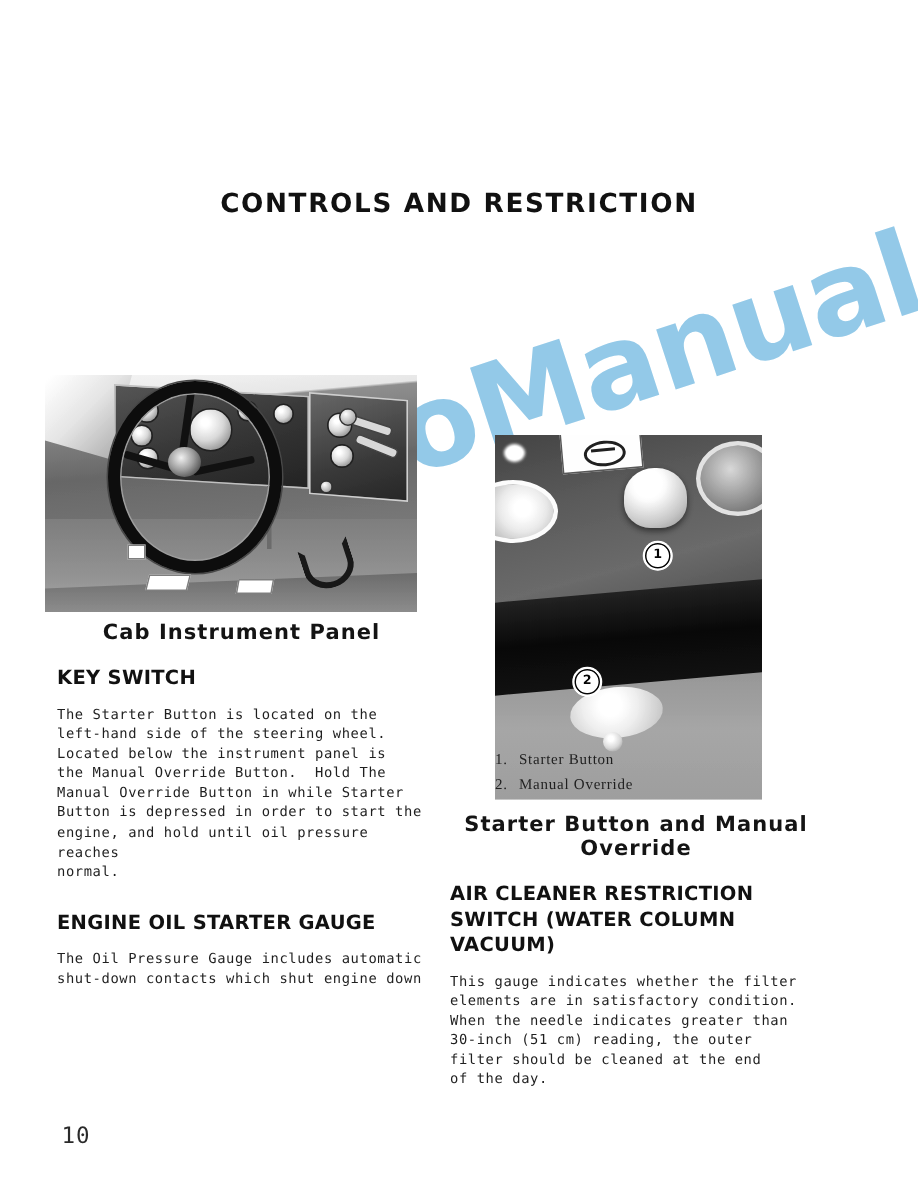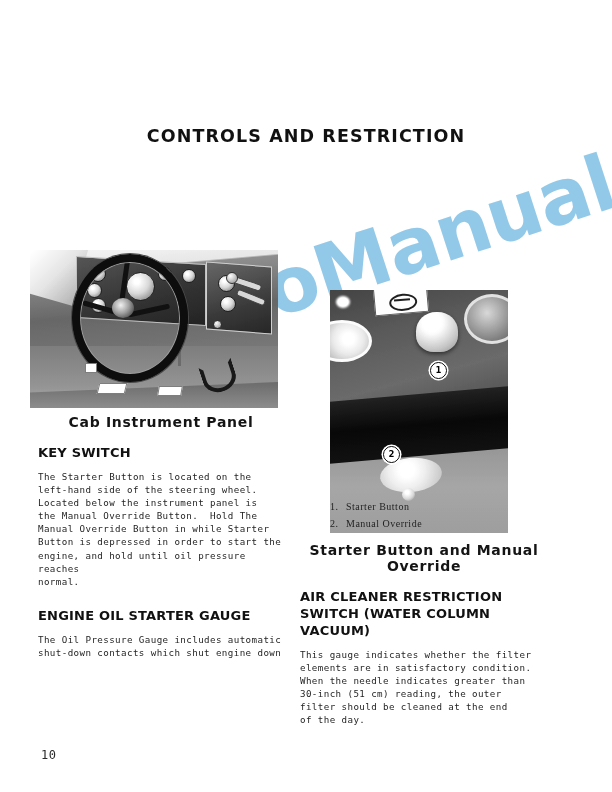--- a/index.html
+++ b/index.html
@@ -122,21 +122,21 @@
     color: #1f1f1f;
     font-family: Liberation Serif, serif;
   }
   .legend .row { display: block; }
   .legend .num { display: inline-block; width: 16px; }
 
   .page-number {
     position: absolute;
     left: 41px;
     top: 748px;
-    font-size: 12px;
+    font-size: 15px;
     letter-spacing: 0.6px;
     color: #2a2a2a;
     z-index: 4;
   }
 
   
   .photo {
     position: absolute;
     overflow: hidden;
     z-index: 2;

